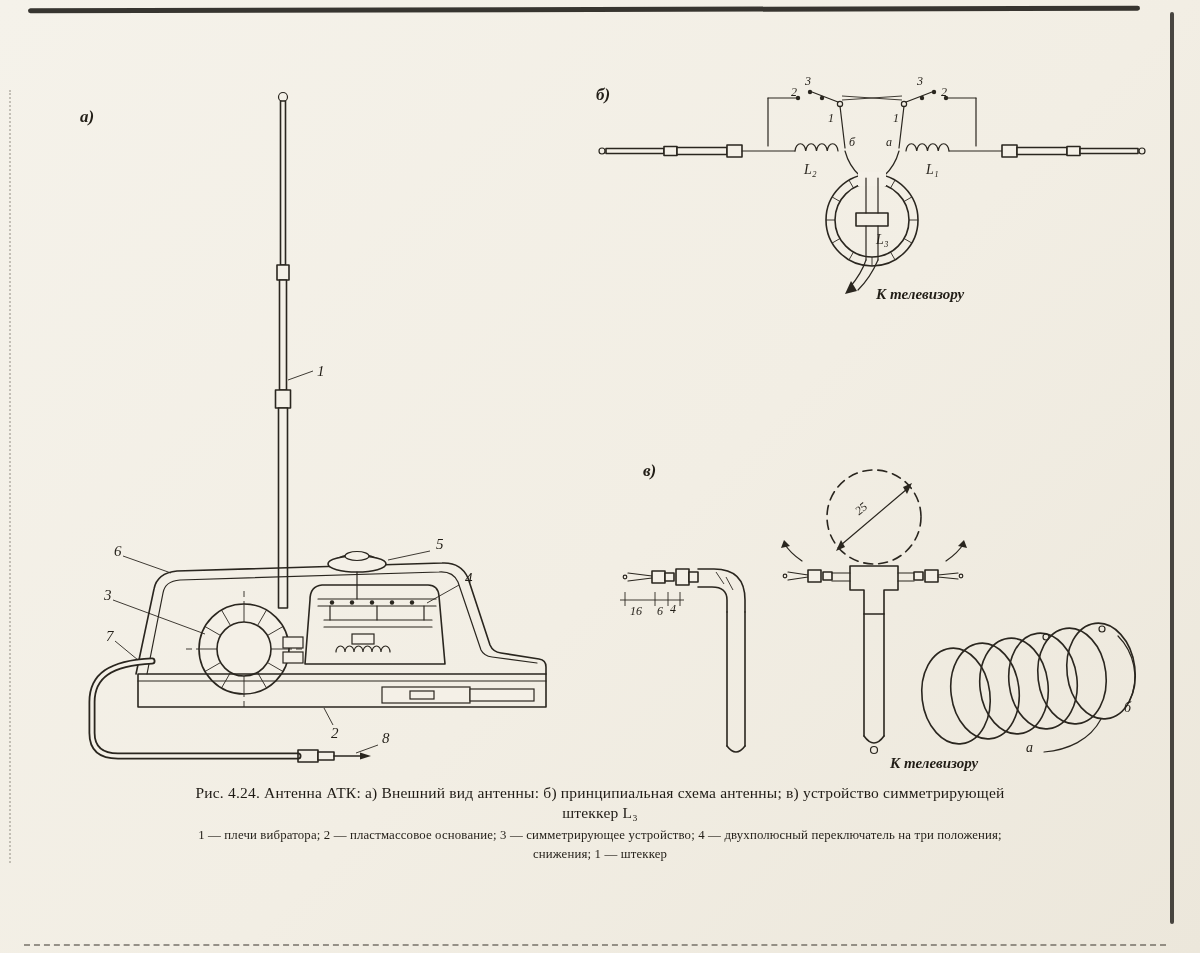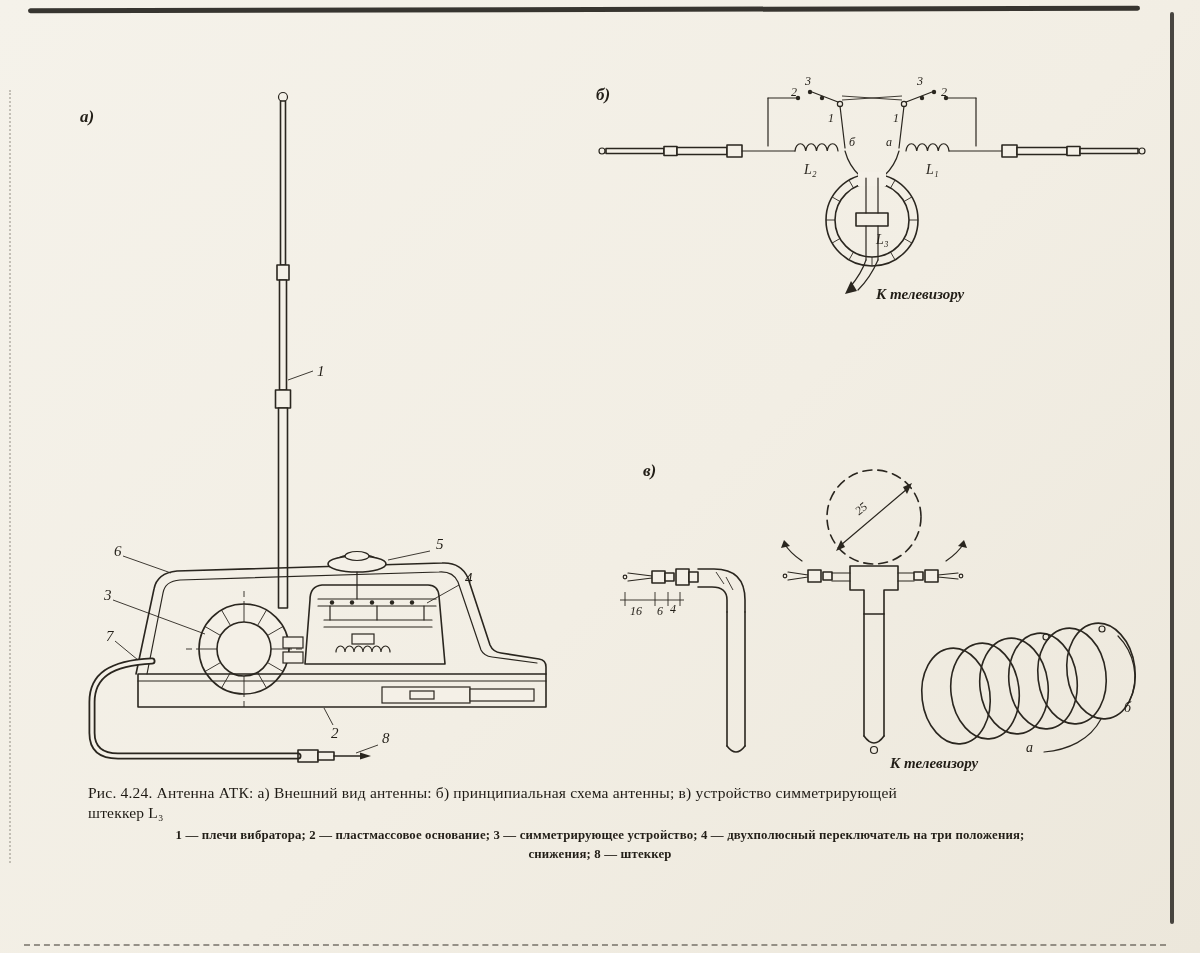--- a/index.html
+++ b/index.html
@@ -30,26 +30,26 @@
   svg .cab2{stroke:#f4f0e7;stroke-width:3.4;fill:none;stroke-linecap:round;}
   svg text{fill:#221e17;stroke:none;font-family:"Liberation Serif",serif;font-style:italic;}
   svg .t17{font-size:17px;font-weight:bold;}
   svg .t15{font-size:15px;}
   svg .t14{font-size:14px;}
   svg .t12{font-size:12px;}
   svg .tv{font-size:15px;font-weight:bold;}
 
   .caption{
     position:absolute;top:783px;left:88px;width:1024px;
-    font-size:15.5px;color:#1f1b15;line-height:1.28;
+    text-align:center;font-size:15.5px;color:#1f1b15;line-height:1.28;
     letter-spacing:.2px;
   }
   .legend{
     position:absolute;top:826px;left:94px;width:1012px;
-    text-align:center;font-size:12.8px;font-weight:bold;color:#221e17;
+    text-align:center;font-size:12.8px;font-weight:normal;color:#221e17;
     line-height:1.5;letter-spacing:.15px;
   }
 </style>
 </head>
 <body>
 
 <div class="page">
   <div class="scan-top"></div>
   <div class="scan-right"></div>
   <div class="scan-bottom"></div>
@@ -338,15 +338,15 @@
     </g>
   </svg>
 
   <div class="caption">
     <div>Рис. 4.24. Антенна АТК: а) Внешний вид антенны: б) принципиальная схема антенны; в) устройство симметрирующей</div>
     <div>штеккер L₃</div>
   </div>
 
   <div class="legend">
     <div>1 — плечи вибратора; 2 — пластмассовое основание; 3 — симметрирующее устройство; 4 — двухполюсный переключатель на три положения;</div>
-    <div>снижения; 8 — штеккер</div>
+    <div>снижения; 1 — штеккер</div>
   </div>
 </div>
 
 </body></html>

